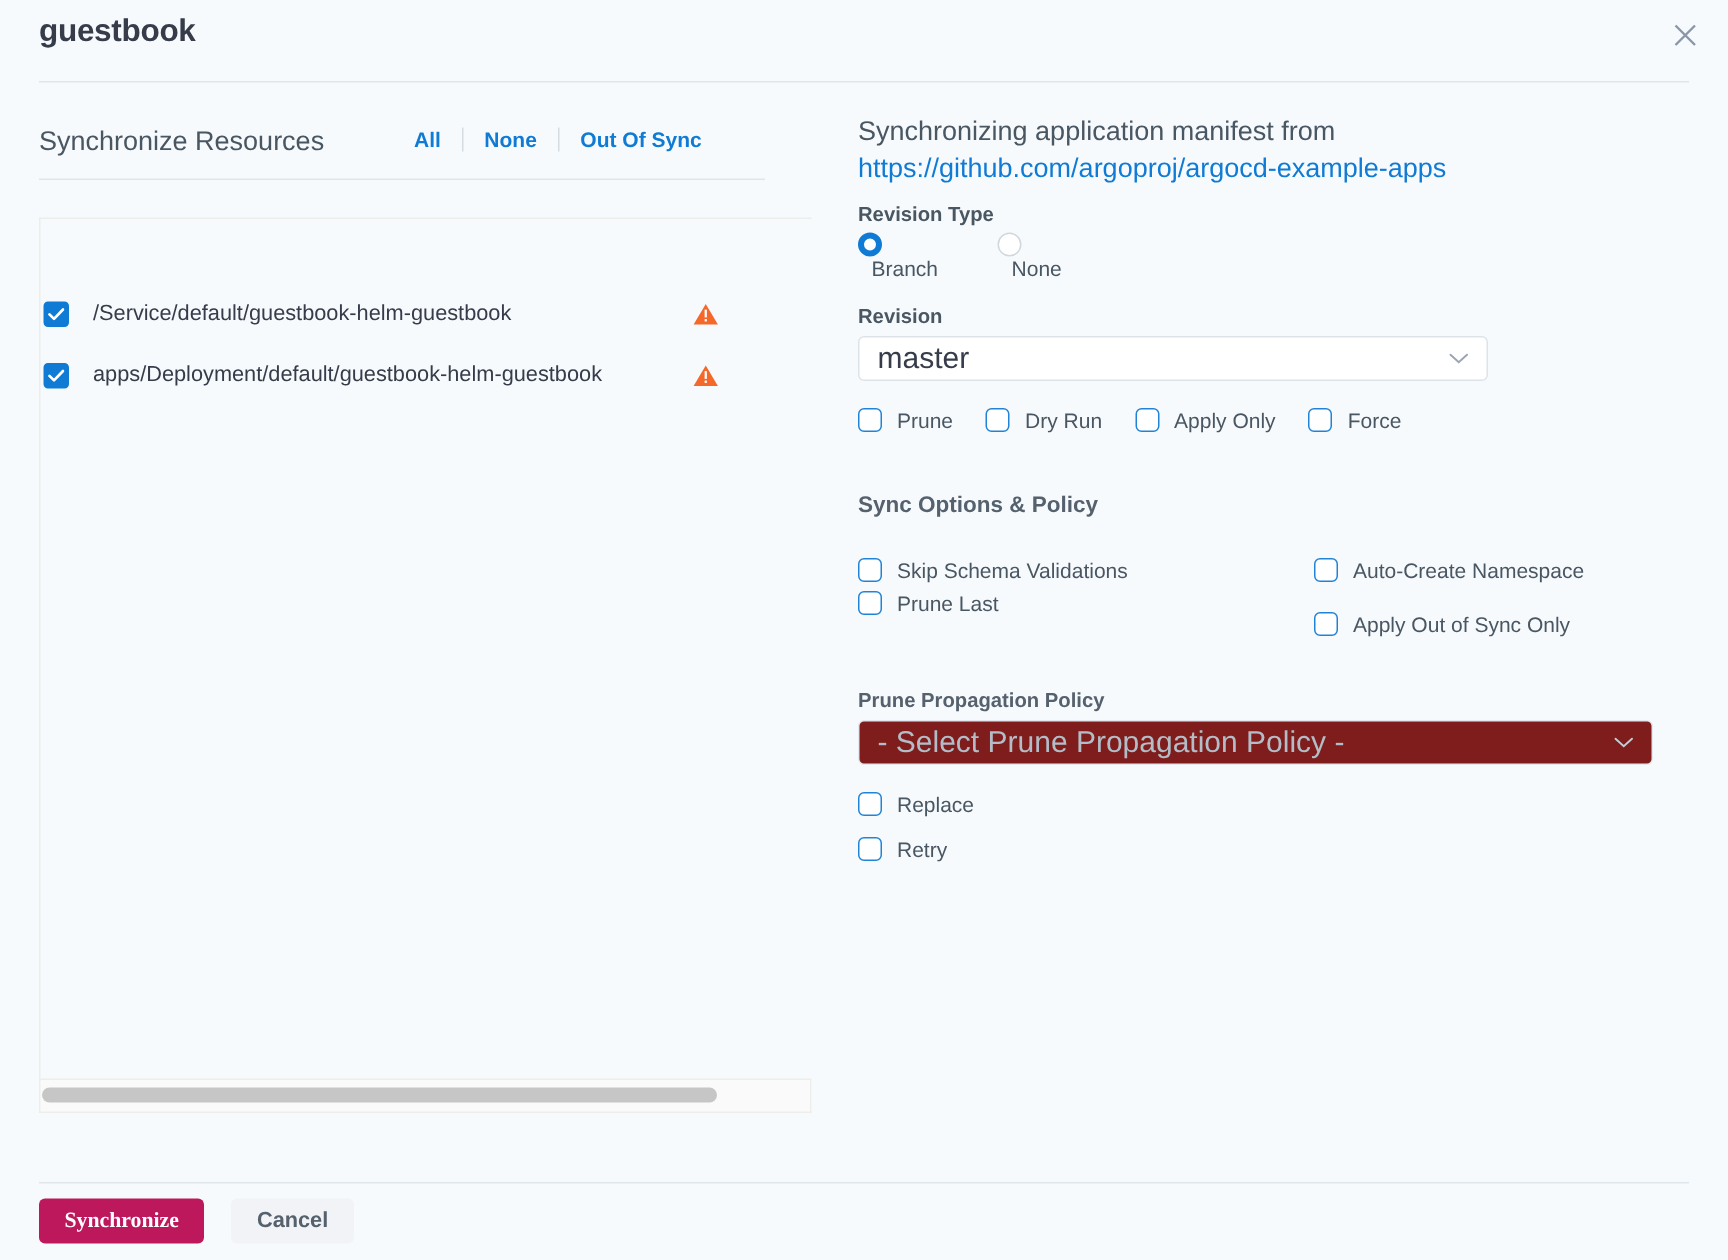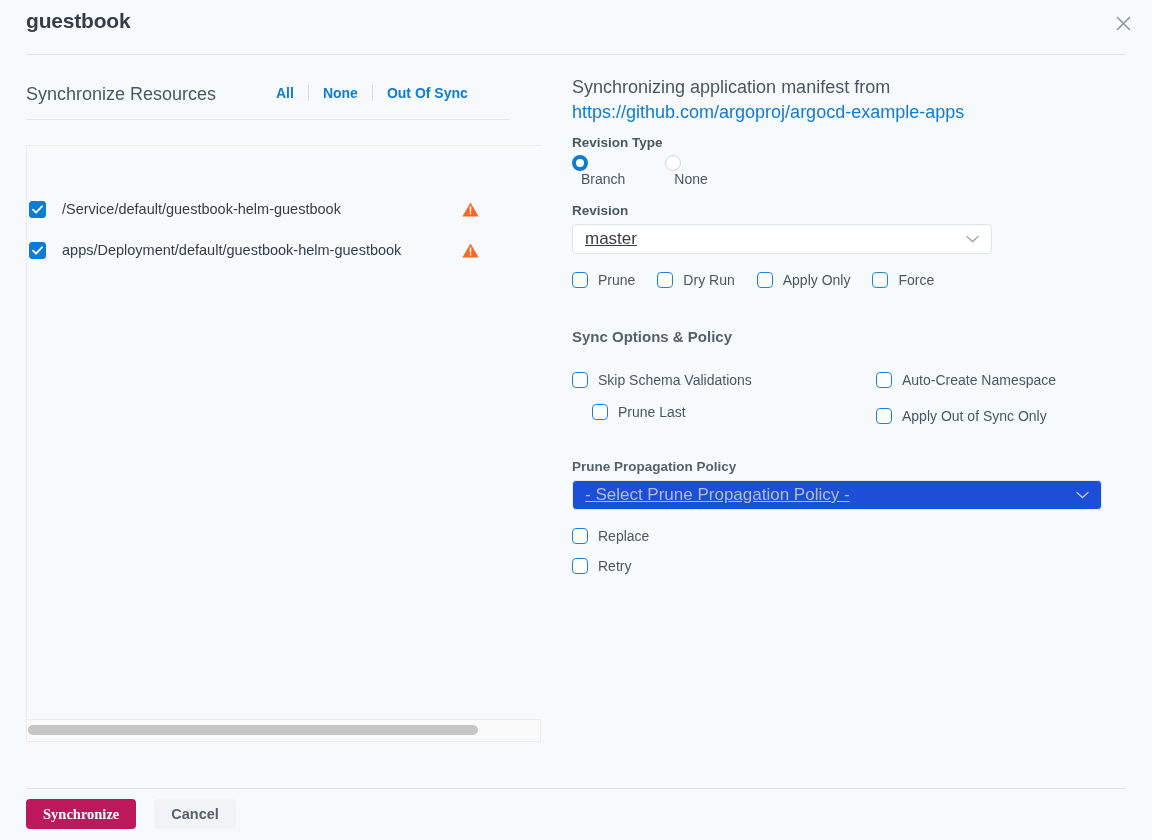--- a/index.html
+++ b/index.html
@@ -266,28 +266,27 @@
     left: 12px;
     top: 170px;
     width: 420px;
     height: 30px;
   }
   .select-box.policy {
     left: 12px;
     top: 426px;
     width: 530px;
     height: 30px;
-    background: #1d4ed8;
+    background: #7f1d1d;
     border-color: #e3e9ee;
   }
   .select-value {
-    font-size: 17px;
+    font-size: 20px;
     color: #363c4a;
     flex: 1;
-    text-decoration: underline;
   }
   .select-value.placeholder {
     color: #b3bdc7;
   }
   .select-caret {
     color: #9aa5b1;
     display: flex;
     align-items: center;
   }
   .select-box.policy .select-caret { color: #c3ccd4; }
@@ -502,21 +501,21 @@
   <div class="section-title">Sync Options &amp; Policy</div>
 
   <div class="opt-grid-item" style="left:12px; top:318px;">
     <span class="chk-box"></span>
     <span class="chk-label">Skip Schema Validations</span>
   </div>
   <div class="opt-grid-item" style="left:316px; top:318px;">
     <span class="chk-box"></span>
     <span class="chk-label">Auto-Create Namespace</span>
   </div>
-  <div class="opt-grid-item" style="left:12px; top:350px;margin-left:20px;">
+  <div class="opt-grid-item" style="left:12px; top:340px;">
     <span class="chk-box"></span>
     <span class="chk-label">Prune Last</span>
   </div>
   <div class="opt-grid-item" style="left:316px; top:354px;">
     <span class="chk-box"></span>
     <span class="chk-label">Apply Out of Sync Only</span>
   </div>
 
   <div class="r-text prune-policy-label">Prune Propagation Policy</div>
   <div class="select-box policy">

